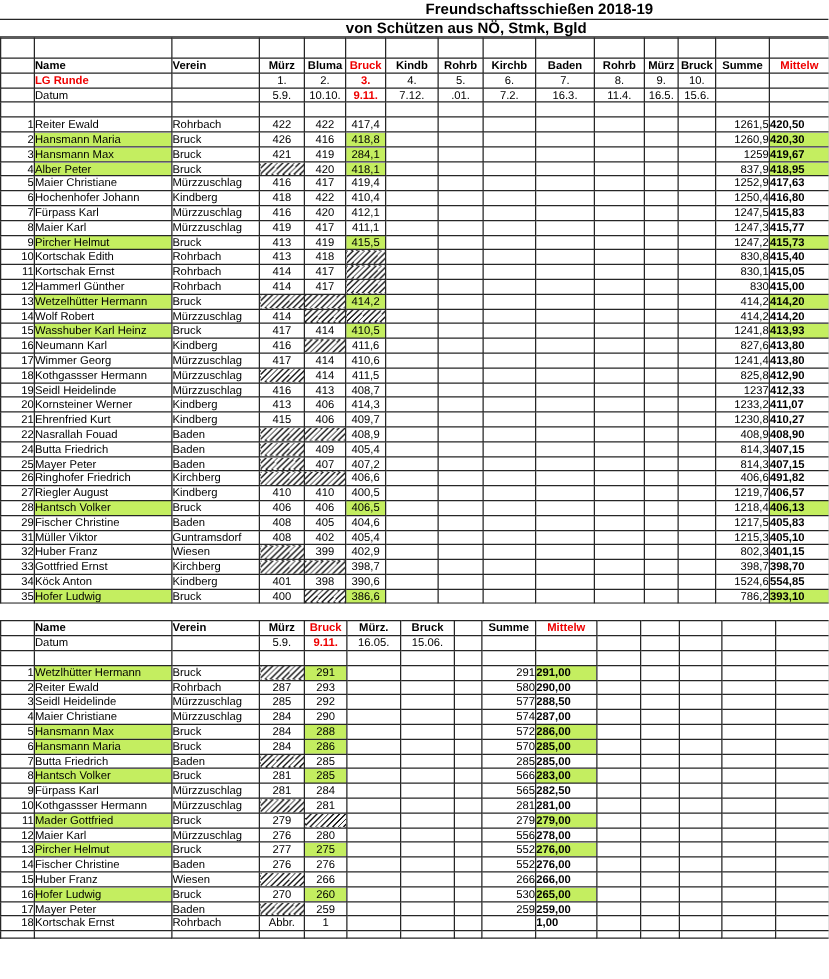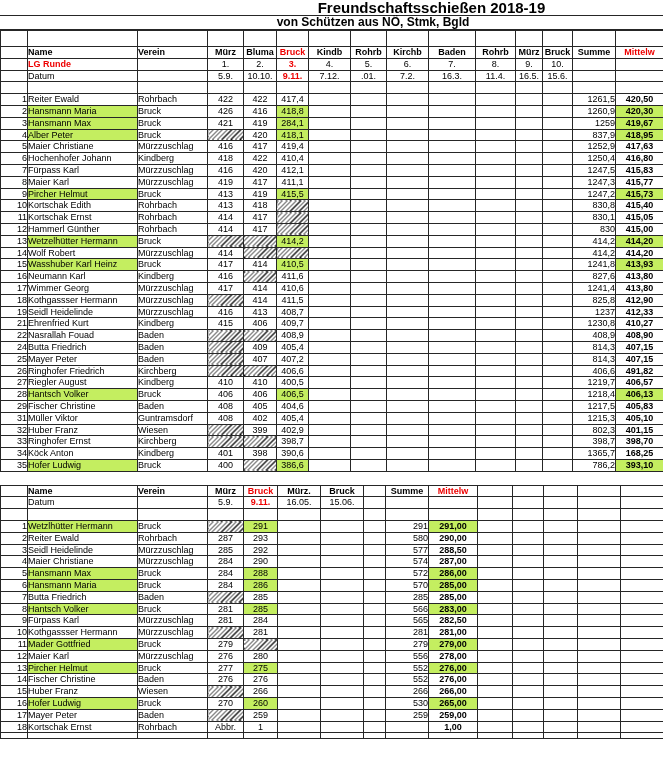--- a/index.html
+++ b/index.html
@@ -1,33 +1,33 @@
 <!DOCTYPE html>
 <html style="--hl: #c4ee60; --red: #ee0000; --grid: #262626;"><head>
 <meta charset="utf-8">
 <style>
   html,body{margin:0;padding:0;background:#fff;}
   .sheet{width:663px;height:783px;background:#fff;overflow:hidden;
          font-family:"Liberation Sans",sans-serif;color:#000;}
-  .title1{height:15px;line-height:15px;font-size:15px;font-weight:bold;
+  .title1{height:15px;line-height:15px;font-size:12px;font-weight:bold;
           text-align:center;padding-left:200px;border-bottom:1px solid var(--grid);}
   .title2{height:13px;line-height:13px;font-size:12px;font-weight:bold;
           text-align:center;padding-left:83px;border-bottom:1px solid var(--grid);}
   table.grid{border-collapse:collapse;table-layout:fixed;width:663px;}
   .grid td{border:1px solid var(--grid);height:10.8px;line-height:10.8px;
            font-size:9px;padding:0;overflow:hidden;white-space:nowrap;}
   .grid tr.tall td{height:15px;}
   .grid tr.stub td{height:5px;}
   .l{text-align:left;padding-left:2px;}
   .c{text-align:center;}
   .r{text-align:right;padding-right:2px;}
   .b{font-weight:bold;}
   .red{color:var(--red);}
   .g{background:var(--hl);}
-  .mw{font-weight:bold;text-align:center;padding-right:3px;}
+  .mw{font-weight:bold;text-align:left;padding-right:3px;}
   .pre{white-space:pre;}
   .hatch{background:repeating-linear-gradient(135deg,#151515 0,#151515 1px,#fff 1px,#fff 3.2px);}
   .gap{height:13px;background:#fff;}
 </style>
 </head>
 <body>
 
 <div class="sheet">
   <div class="title1">Freundschaftsschießen 2018-19</div>
   <div class="title2">von Schützen aus NÖ, Stmk, Bgld</div>
@@ -452,20 +452,37 @@
           <td class="c"></td>
           <td class="c"></td>
           <td class="c"></td>
           <td class="c"></td>
           <td class="c"></td>
           <td class="c"></td>
           <td class="r">1237</td>
           <td class="mw">412,33</td>
         </tr>
         <tr>
+          <td class="r">20</td>
+          <td class="l">Kornsteiner Werner</td>
+          <td class="l">Kindberg</td>
+          <td class="c">413</td>
+          <td class="c">406</td>
+          <td class="c">414,3</td>
+          <td class="c"></td>
+          <td class="c"></td>
+          <td class="c"></td>
+          <td class="c"></td>
+          <td class="c"></td>
+          <td class="c"></td>
+          <td class="c"></td>
+          <td class="r">1233,2</td>
+          <td class="mw">411,07</td>
+        </tr>
+        <tr>
           <td class="r">21</td>
           <td class="l">Ehrenfried Kurt</td>
           <td class="l">Kindberg</td>
           <td class="c">415</td>
           <td class="c">406</td>
           <td class="c">409,7</td>
           <td class="c"></td>
           <td class="c"></td>
           <td class="c"></td>
           <td class="c"></td>
@@ -623,21 +640,21 @@
           <td class="c"></td>
           <td class="c"></td>
           <td class="c"></td>
           <td class="c"></td>
           <td class="c"></td>
           <td class="r">802,3</td>
           <td class="mw">401,15</td>
         </tr>
         <tr>
           <td class="r">33</td>
-          <td class="l">Ringhofer Ernst</td>
+          <td class="l">Gottfried Ernst</td>
           <td class="l">Kirchberg</td>
           <td class="c hatch"></td>
           <td class="c hatch"></td>
           <td class="c">398,7</td>
           <td class="c"></td>
           <td class="c"></td>
           <td class="c"></td>
           <td class="c"></td>
           <td class="c"></td>
           <td class="c"></td>
@@ -652,22 +669,22 @@
           <td class="c">401</td>
           <td class="c">398</td>
           <td class="c">390,6</td>
           <td class="c"></td>
           <td class="c"></td>
           <td class="c"></td>
           <td class="c"></td>
           <td class="c"></td>
           <td class="c"></td>
           <td class="c"></td>
-          <td class="r">1365,7</td>
-          <td class="mw">168,25</td>
+          <td class="r">1524,6</td>
+          <td class="mw">554,85</td>
         </tr>
         <tr>
           <td class="r">35</td>
           <td class="l g">Hofer Ludwig</td>
           <td class="l">Bruck</td>
           <td class="c">400</td>
           <td class="c hatch"></td>
           <td class="c g">386,6</td>
           <td class="c"></td>
           <td class="c"></td>

